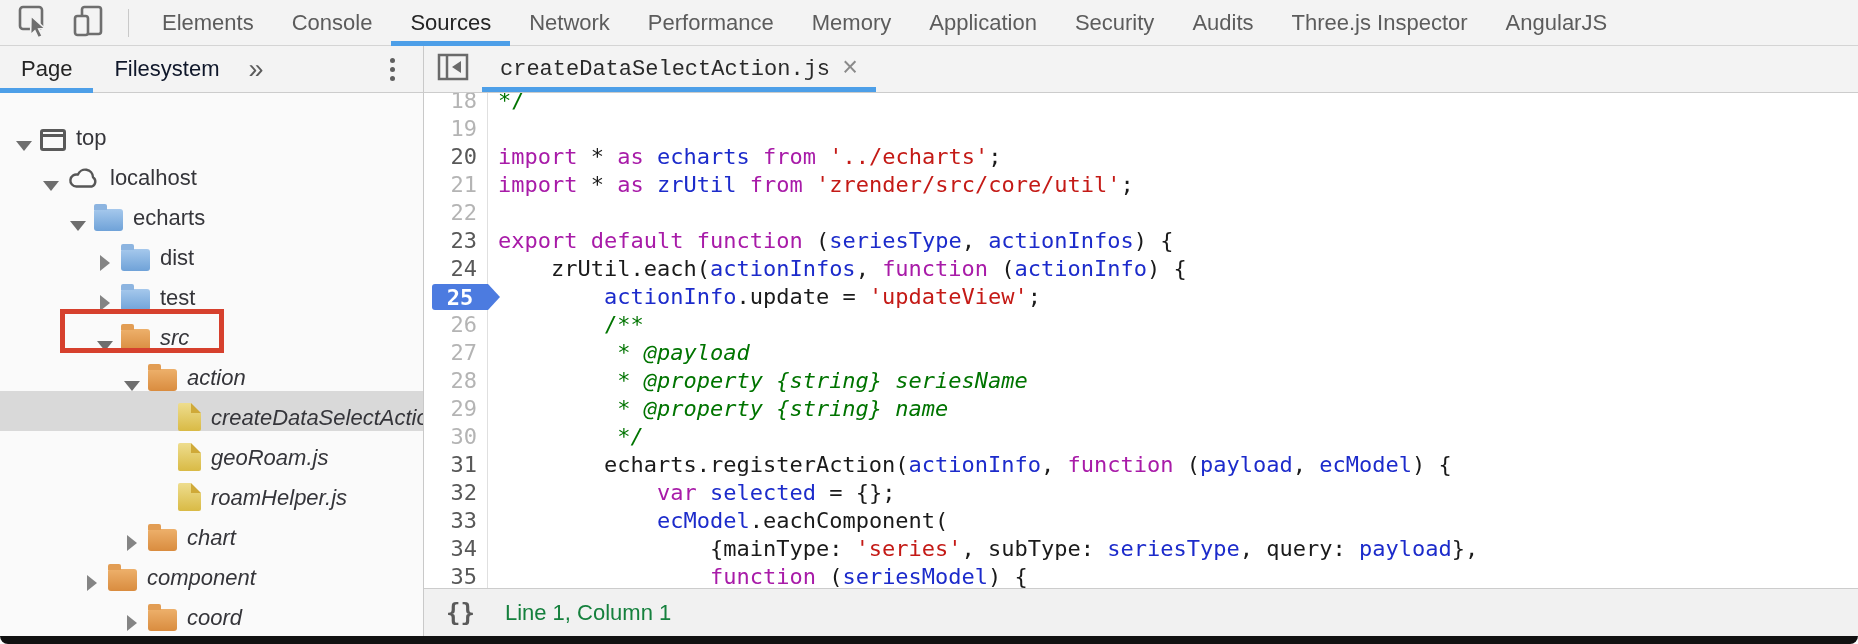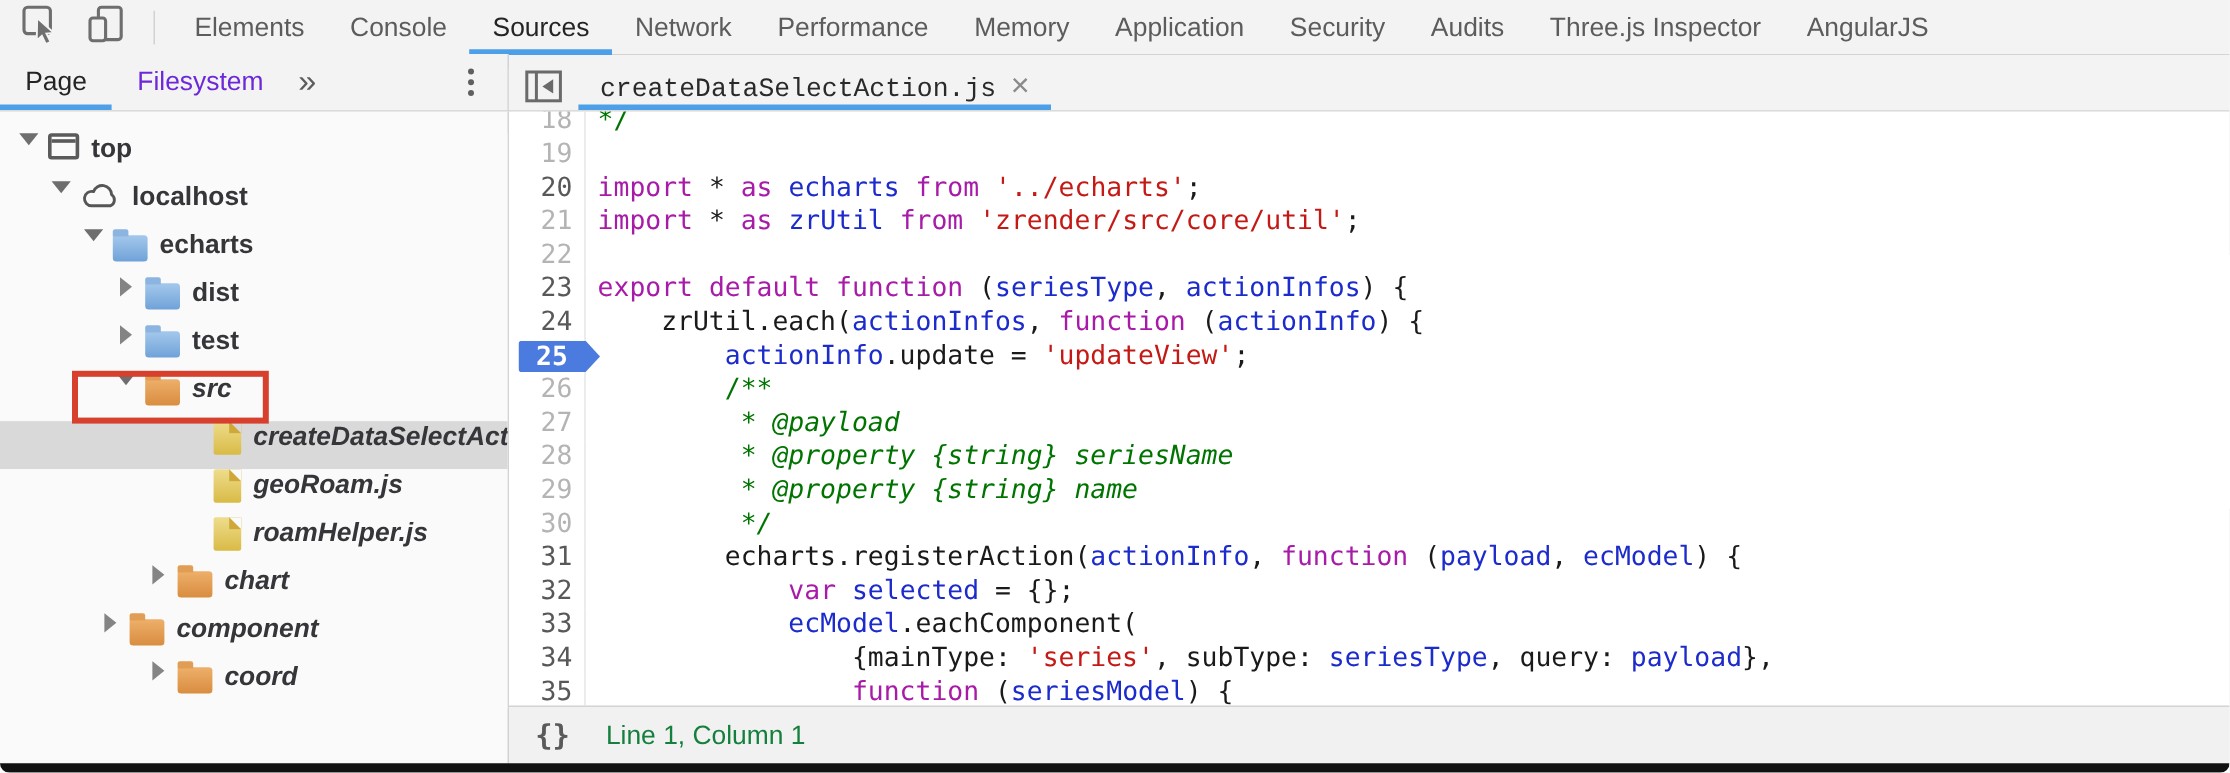--- a/index.html
+++ b/index.html
@@ -8,38 +8,38 @@
 
   
   .main-toolbar { height:46px; background:#f3f3f3; border-bottom:1px solid #d4d4d4; display:flex; align-items:center; }
   .tool-icons { display:flex; align-items:center; padding:0 10px 0 16px; gap:18px; }
   .tool-btn { width:36px; height:36px; display:flex; align-items:center; justify-content:center; }
   .vsep { width:1px; height:28px; background:#c9c9c9; margin:0 4px; }
   .mtab { padding:0 19px; height:46px; line-height:45px; font-size:22px; color:#5c5c5c; white-space:nowrap; }
   .mtab.active { color:#242424; box-shadow: inset 0 -5px 0 #4d9fe8; }
 
   
-  .row2 { height:47px; display:flex; background:#f3f3f3;align-items:flex-end; }
+  .row2 { height:47px; display:flex; background:#f3f3f3; }
   .nav-header { flex:0 0 424px; border-right:1px solid #c9c9c9; border-bottom:1px solid #cccccc; display:flex; align-items:center; background:#f3f3f3; }
-  .ntab { padding:0 21px; height:47px; line-height:46px; font-size:22px; color:#6d28d9; }
+  .ntab { padding:0 21px; height:47px; line-height:46px; font-size:22px; color:#0f172a; }
   .ntab.active { color:#242424; box-shadow: inset 0 -5px 0 #4d9fe8; }
   .more-tabs { font-size:27px; color:#5c5c5c; padding:0 8px; }
   .dots { margin-left:auto; margin-right:28px; display:flex; flex-direction:column; gap:4px; }
   .dots i { width:5px; height:5px; border-radius:50%; background:#5f5f5f; }
   .tabbar { flex:1; display:flex; align-items:stretch; border-bottom:1px solid #cccccc; background:#f3f3f3; }
   .toggle-box { width:58px; display:flex; align-items:center; justify-content:center; }
   .file-tab { display:flex; align-items:center; gap:12px; padding:0 18px; box-shadow: inset 0 -5px 0 #4d9fe8; font-family: Liberation Mono, monospace; }
   .file-tab .title { font-size:22px; color:#2a2a2a; white-space:nowrap; }
   .file-tab .close { font-size:27px; color:#8a8a8a; line-height:1; }
 
   
   .content { height:543px; display:flex; }
   .sidebar { flex:0 0 424px; border-right:1px solid #c9c9c9; background:#fafafa; position:relative; overflow:hidden; }
   .tree { padding-top:18px; position:relative; }
-  .trow { height:40px; display:flex; align-items:flex-start; --bg:#fafafa; background:var(--bg);font-weight:bold; }
+  .trow { height:40px; display:flex; align-items:flex-end; --bg:#fafafa; background:var(--bg); }
   .trow.selected { --bg:#d9d9d9; }
   .arr { width:24px; flex:0 0 24px; display:flex; justify-content:center; align-items:center; }
   .arr-down { width:0; height:0; border-left:8px solid transparent; border-right:8px solid transparent; border-top:10px solid #6e6e6e; }
   .arr-right { width:0; height:0; border-top:8px solid transparent; border-bottom:8px solid transparent; border-left:10px solid #848484; }
   .ticon { margin:0 10px 0 4px; flex:0 0 auto; }
   .lbl { font-size:22px; color:#35353a; white-space:nowrap; }
   .lbl.it { font-style:italic; }
 
   .icon-frame { width:26px; height:22px; border:3px solid #5a5a5a; border-radius:3px; position:relative; }
   .icon-frame::before { content:""; position:absolute; top:2px; left:0; right:0; height:3px; background:#5a5a5a; }
@@ -202,20 +202,29 @@
           </div>
           <div class="trow" style="padding-left: 93px;">
             <span class="arr">
               <span class="arr-down"></span>
             </span>
             <span class="ticon">
               <span class="icon-folder folder-orange" style="display: block;"></span>
             </span>
             <span class="lbl it">src</span>
           </div>
+          <div class="trow" style="padding-left: 120px;">
+            <span class="arr">
+              <span class="arr-down"></span>
+            </span>
+            <span class="ticon">
+              <span class="icon-folder folder-orange" style="display: block;"></span>
+            </span>
+            <span class="lbl it">action</span>
+          </div>
           <div class="trow selected" style="padding-left: 147px;">
             <span class="arr"></span>
             <span class="ticon">
               <span class="icon-file" style="display: block;"></span>
             </span>
             <span class="lbl it">createDataSelectAction</span>
           </div>
           <div class="trow" style="padding-left: 147px;">
             <span class="arr"></span>
             <span class="ticon">

